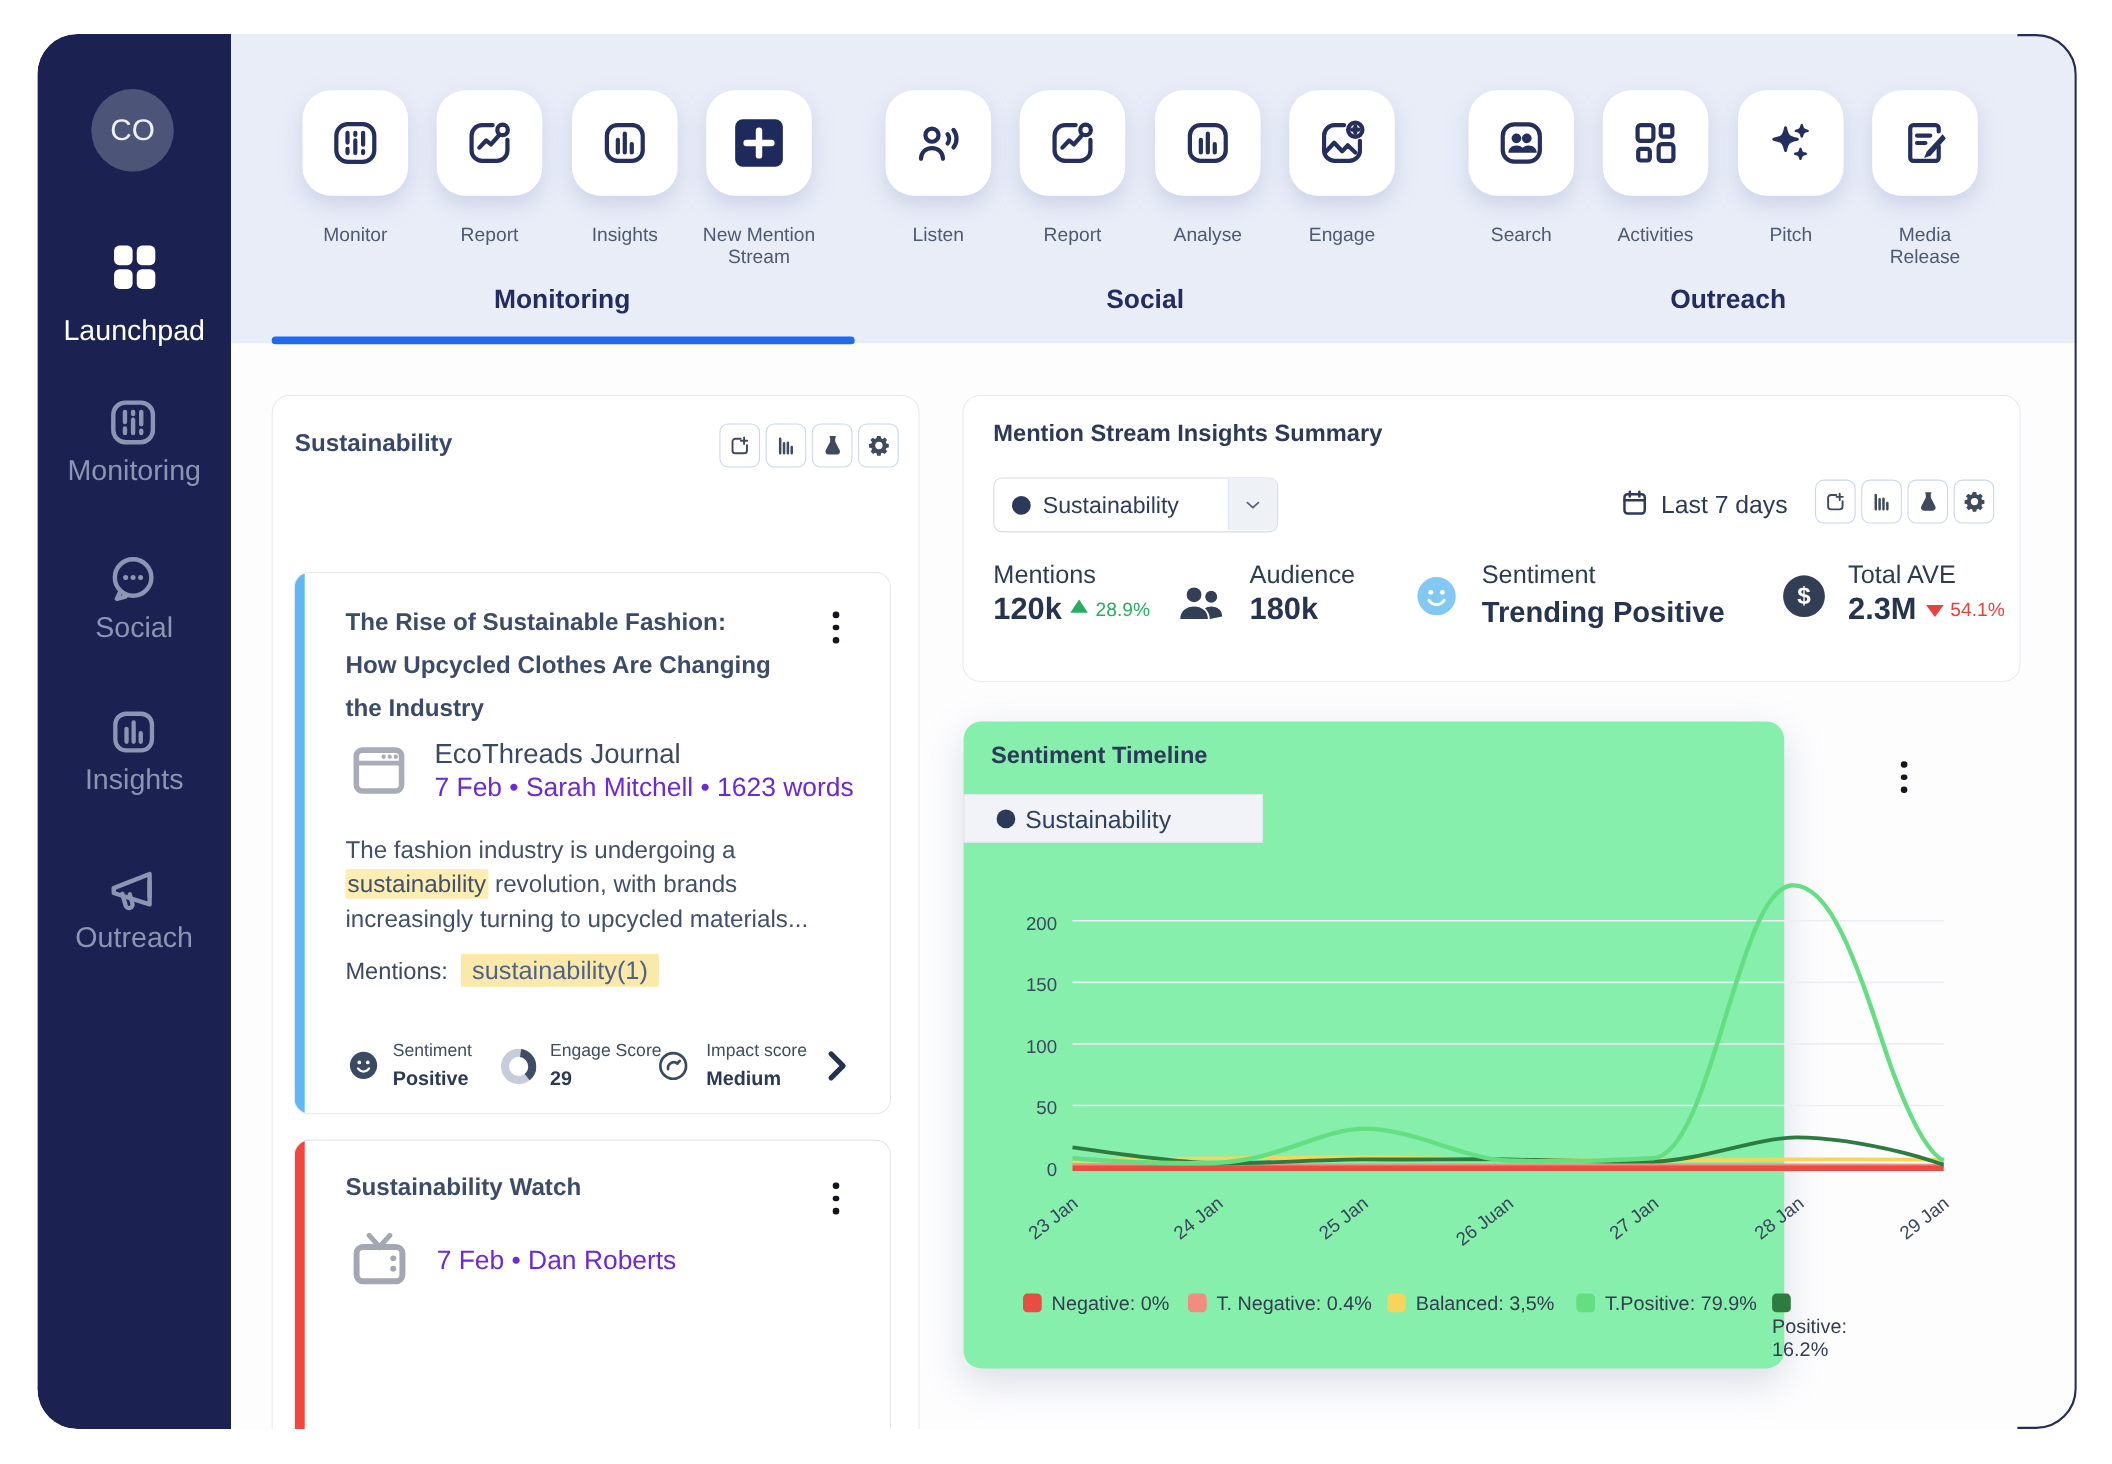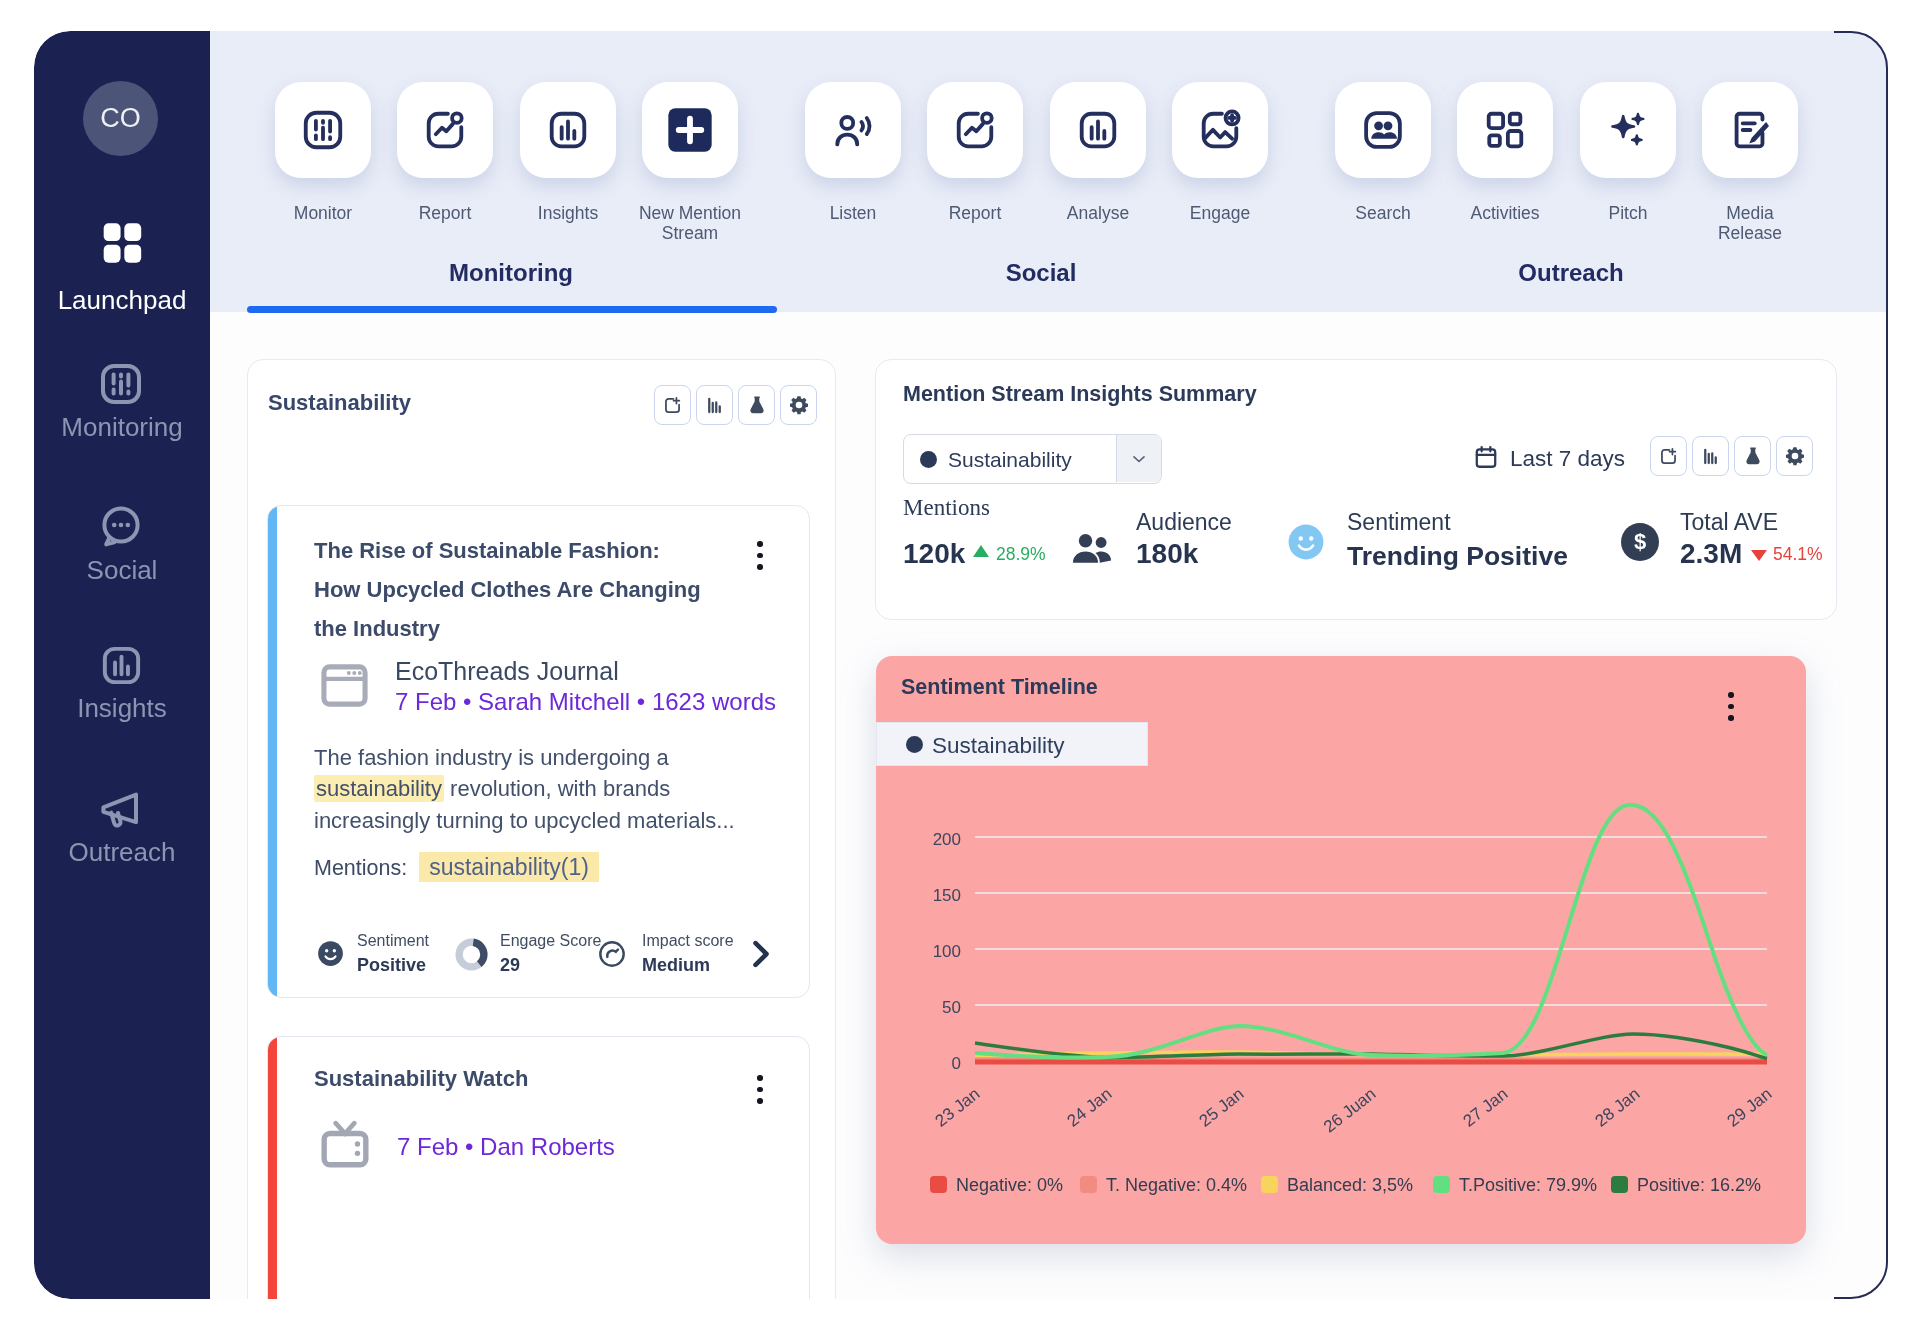--- a/index.html
+++ b/index.html
@@ -194,21 +194,21 @@
         <svg width="22" height="22" viewBox="0 0 24 24" fill="none" stroke="currentColor" stroke-width="2" stroke-linecap="round" stroke-linejoin="round">
           <path d="M9.6 3.5h4.8M10.3 3.8v4.6l-4.5 8.6a2.2 2.2 0 0 0 2 3.2h8.4a2.2 2.2 0 0 0 2-3.2l-4.5-8.6V3.8z" fill="currentColor" stroke="currentColor" stroke-width="1.6"></path>
         </svg>
       </div>
 <div class="btn34" style="left:532px;top:25px;">
         <svg width="22" height="22" viewBox="0 0 24 24" fill="none" stroke="currentColor" stroke-width="2" stroke-linecap="round" stroke-linejoin="round">
           <path fill="currentColor" stroke="none" d="M10.3 2.5h3.4l.5 2.4 1.5.62 2.05-1.35 2.4 2.4-1.35 2.05.62 1.5 2.4.5v3.4l-2.4.5-.62 1.5 1.35 2.05-2.4 2.4-2.05-1.35-1.5.62-.5 2.4h-3.4l-.5-2.4-1.5-.62-2.05 1.35-2.4-2.4 1.35-2.05-.62-1.5-2.4-.5v-3.4l2.4-.5.62-1.5L3.45 6.6l2.4-2.4L7.9 5.55l1.5-.62z"></path>
           <circle cx="12" cy="12" r="3.6" fill="#fff" stroke="none"></circle>
         </svg>
       </div>
-<div class="mcard" style="top:145px;height:493px;">
+<div class="mcard" style="top:160px;height:493px;">
 <div class="stripe" style="background:#61b7f3;"></div>
 <div class="mtitle" style="top:25px;">The Rise of Sustainable Fashion:<br>How Upcycled Clothes Are Changing<br>the Industry</div>
 <div class="kebab" style="left:489px;top:35px;">
           <i></i>
           <i></i>
           <i></i>
         </div>
 <div class="abs" style="left:48px;top:156px;color:#a7acb8;">
           <svg width="57" height="47" viewBox="0 0 24 24" fill="none" stroke="currentColor" stroke-linecap="round">
             <rect x="1.5" y="2.5" width="21" height="19" rx="2.8" stroke-width="2.6"></rect>
@@ -306,21 +306,21 @@
         <svg width="22" height="22" viewBox="0 0 24 24" fill="none" stroke="currentColor" stroke-width="2" stroke-linecap="round" stroke-linejoin="round">
           <path d="M9.6 3.5h4.8M10.3 3.8v4.6l-4.5 8.6a2.2 2.2 0 0 0 2 3.2h8.4a2.2 2.2 0 0 0 2-3.2l-4.5-8.6V3.8z" fill="currentColor" stroke="currentColor" stroke-width="1.6"></path>
         </svg>
       </div>
 <div class="btn34" style="left:900px;top:76px;">
         <svg width="22" height="22" viewBox="0 0 24 24" fill="none" stroke="currentColor" stroke-width="2" stroke-linecap="round" stroke-linejoin="round">
           <path fill="currentColor" stroke="none" d="M10.3 2.5h3.4l.5 2.4 1.5.62 2.05-1.35 2.4 2.4-1.35 2.05.62 1.5 2.4.5v3.4l-2.4.5-.62 1.5 1.35 2.05-2.4 2.4-2.05-1.35-1.5.62-.5 2.4h-3.4l-.5-2.4-1.5-.62-2.05 1.35-2.4-2.4 1.35-2.05-.62-1.5-2.4-.5v-3.4l2.4-.5.62-1.5L3.45 6.6l2.4-2.4L7.9 5.55l1.5-.62z"></path>
           <circle cx="12" cy="12" r="3.6" fill="#fff" stroke="none"></circle>
         </svg>
       </div>
-<div class="slabel" style="left:27px;top:135px;font-family:Liberation Serif, serif;">Mentions</div>
+<div class="slabel" style="left:27px;top:149px;">Mentions</div>
 <div class="sval" style="left:27px;top:178px;">120k</div>
 <div class="abs" style="left:97px;top:185px;width:0;height:0;border-left:8.5px solid transparent;border-right:8.5px solid transparent;border-bottom:12px solid #27ae60;"></div>
 <div class="abs" style="left:120px;top:184px;font-size:17.5px;color:#27ae60;">28.9%</div>
 <div class="abs" style="left:190px;top:163px;">
         <svg width="52" height="52" viewBox="0 0 24 24" fill="#333f55">
           <circle cx="9" cy="8.2" r="3.1"></circle>
           <circle cx="16.2" cy="9" r="2.5"></circle>
           <path d="M3.2 18.3c0-3.2 2.6-5.2 5.8-5.2s5.8 2 5.8 5.2z"></path>
           <path d="M15.6 18.3c0-1.9-.8-3.4-2-4.4.7-.5 1.6-.8 2.6-.8 2.6 0 4.6 1.6 4.6 4.2z"></path>
         </svg>
@@ -338,21 +338,21 @@
 <div class="slabel" style="left:471px;top:149px;">Sentiment</div>
 <div class="sval" style="left:471px;top:181px;font-size:26.5px;">Trending Positive</div>
 <div class="abs" style="left:745px;top:163px;">
         <div class="abs" style="width:38px;height:38px;border-radius:50%;background:#323e53;color:#fff;display:flex;align-items:center;justify-content:center;font-size:22px;font-weight:bold;">$</div>
       </div>
 <div class="slabel" style="left:804px;top:149px;">Total AVE</div>
 <div class="sval" style="left:804px;top:178px;">2.3M</div>
 <div class="abs" style="left:875px;top:190px;width:0;height:0;border-left:8px solid transparent;border-right:8px solid transparent;border-top:11px solid #e8423c;"></div>
 <div class="abs" style="left:897px;top:184px;font-size:17.5px;color:#e8423c;">54.1%</div>
 </div>
-<div class="abs" style="left:842px;top:625px;width:930px;height:588px;background:#fca5a5;border-radius:16px;box-shadow:0 12px 34px rgba(140,150,175,.3);">
+<div class="abs" style="left:842px;top:625px;width:746px;height:588px;background:#86efac;border-radius:16px;box-shadow:0 12px 34px rgba(140,150,175,.3);">
 <div class="abs" style="left:25px;top:19px;font-size:21.5px;font-weight:bold;color:#2b3a58;">Sentiment Timeline</div>
 <div class="kebab" style="left:852px;top:36px;">
         <i></i>
         <i></i>
         <i></i>
       </div>
 <div class="abs" style="left:0;top:66px;width:272px;height:44px;background:#f1f3f8;border:1px solid #e4e7ee;">
         <div class="abs" style="left:29px;top:13px;width:17px;height:17px;border-radius:50%;background:#2c3a5a;"></div>
         <div class="abs" style="left:55px;top:10px;font-size:22.5px;color:#2f3f5e;">Sustainability</div>
       </div>

